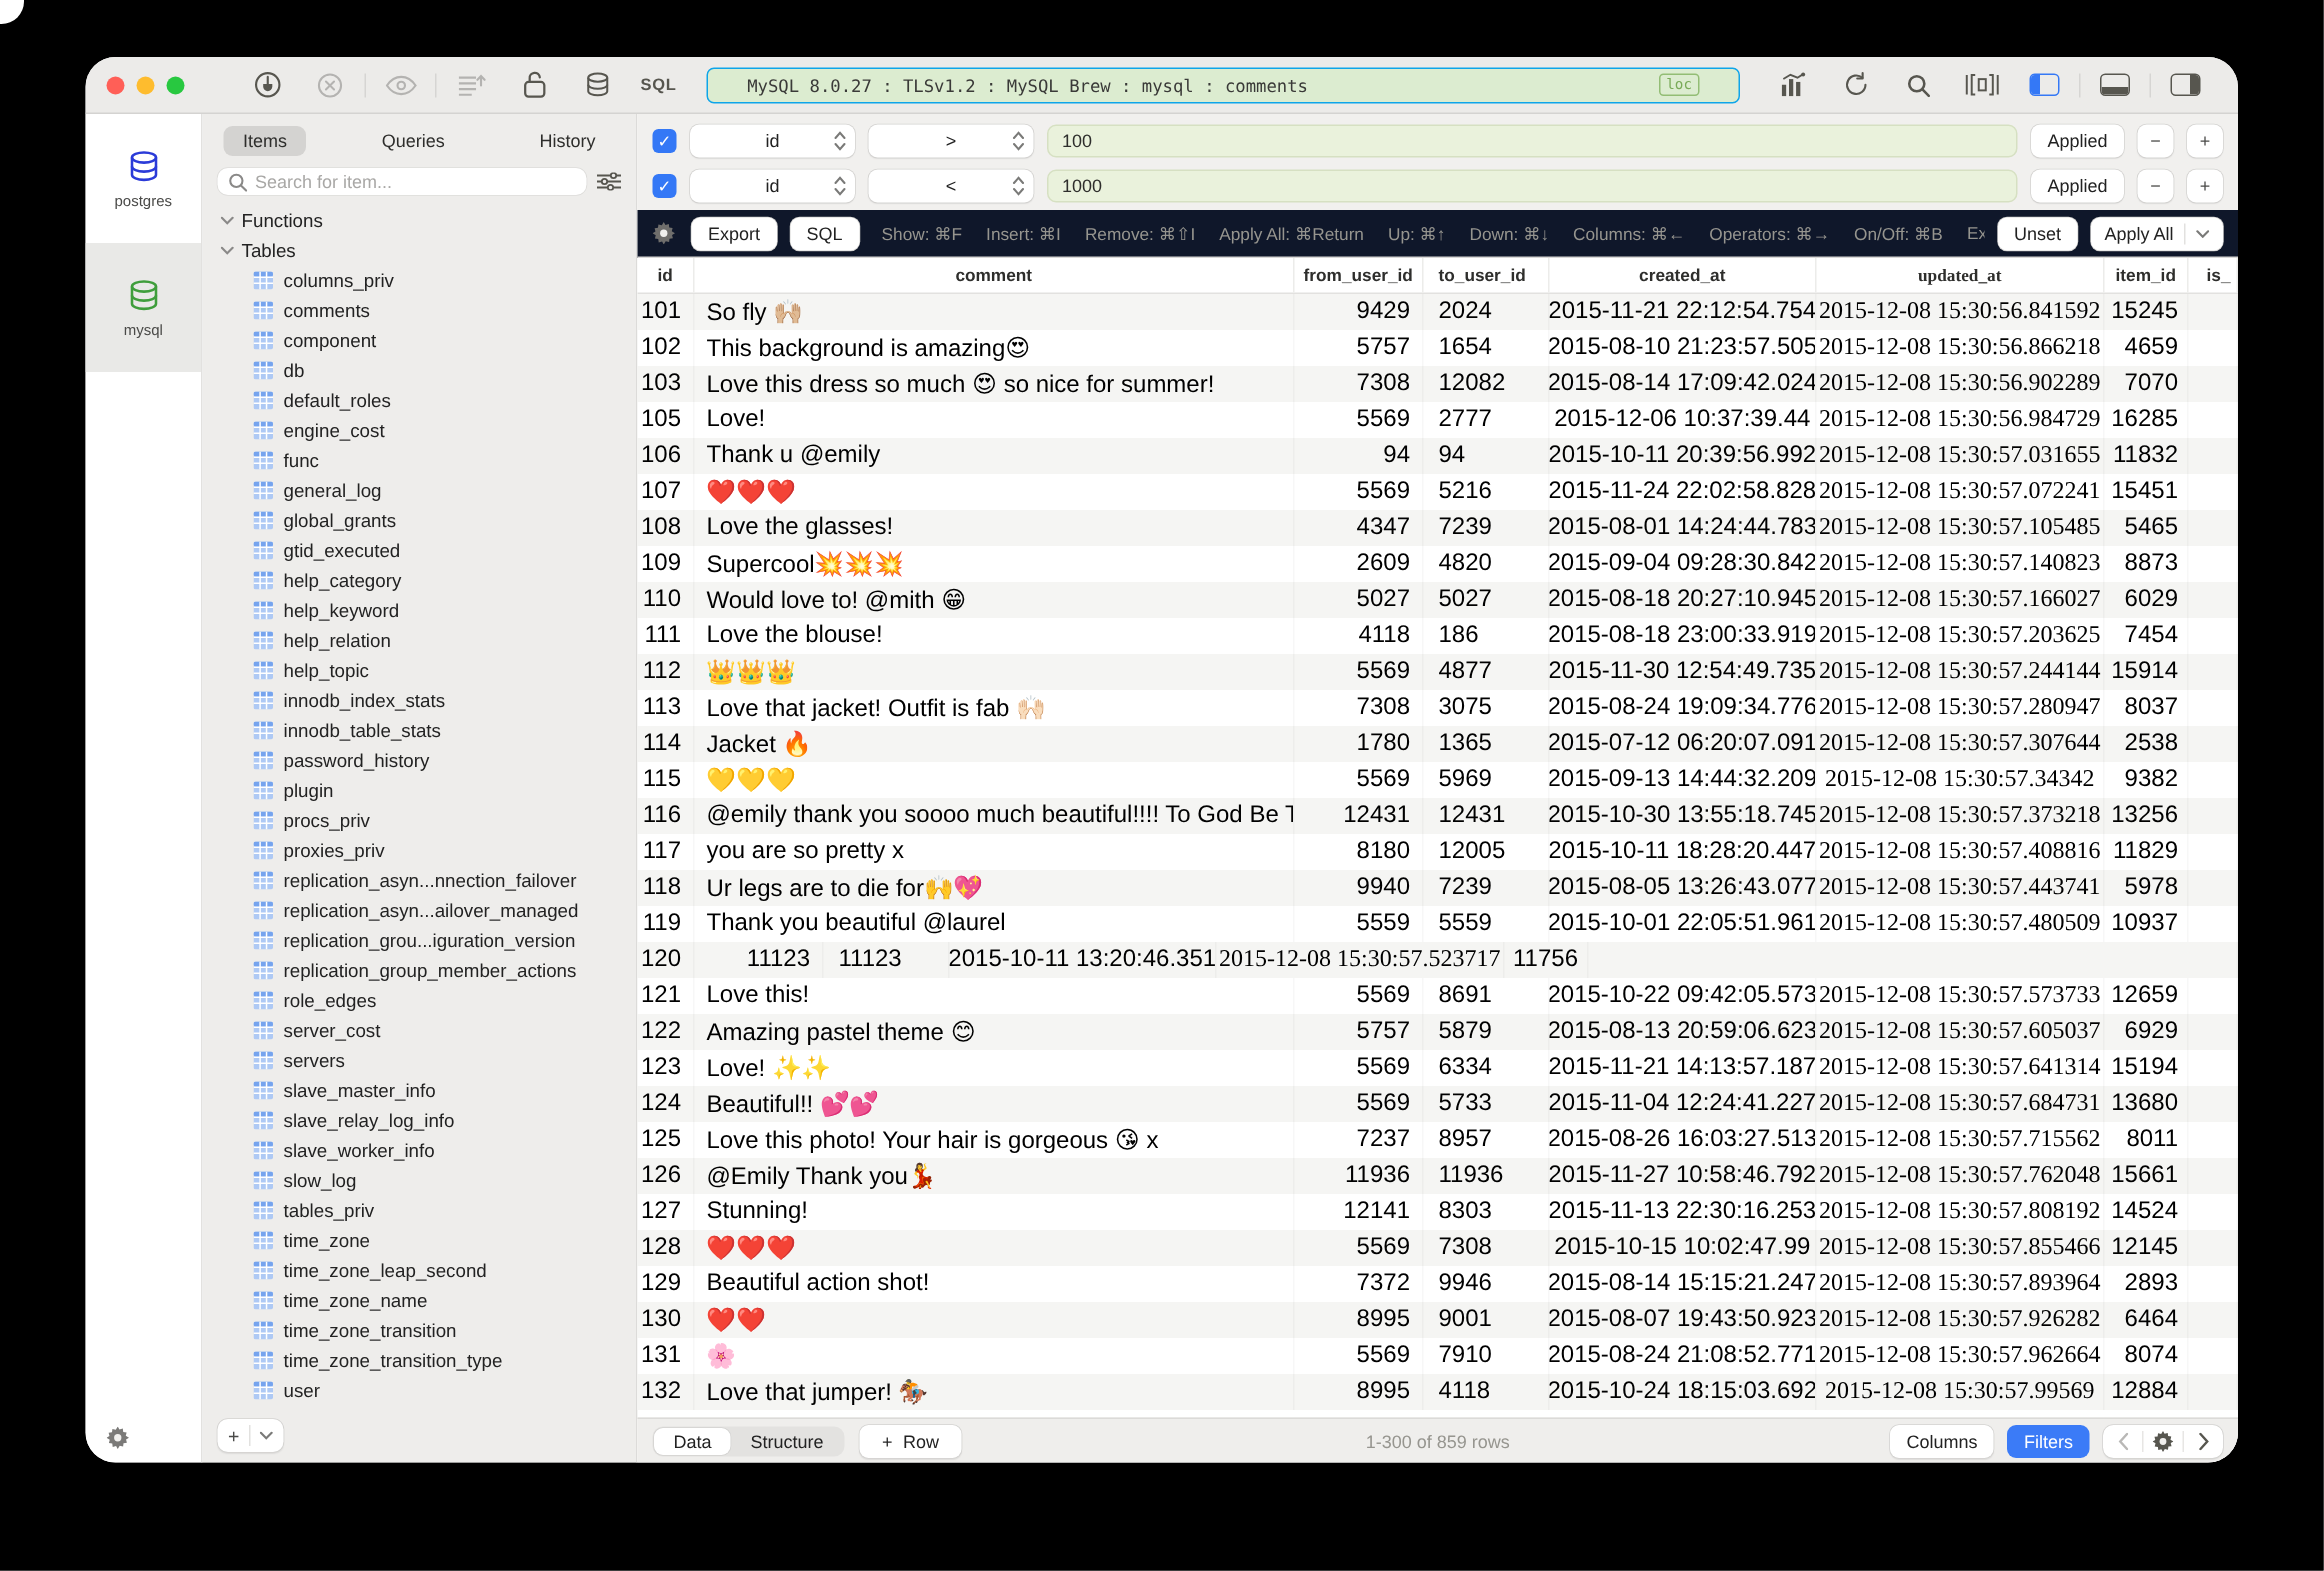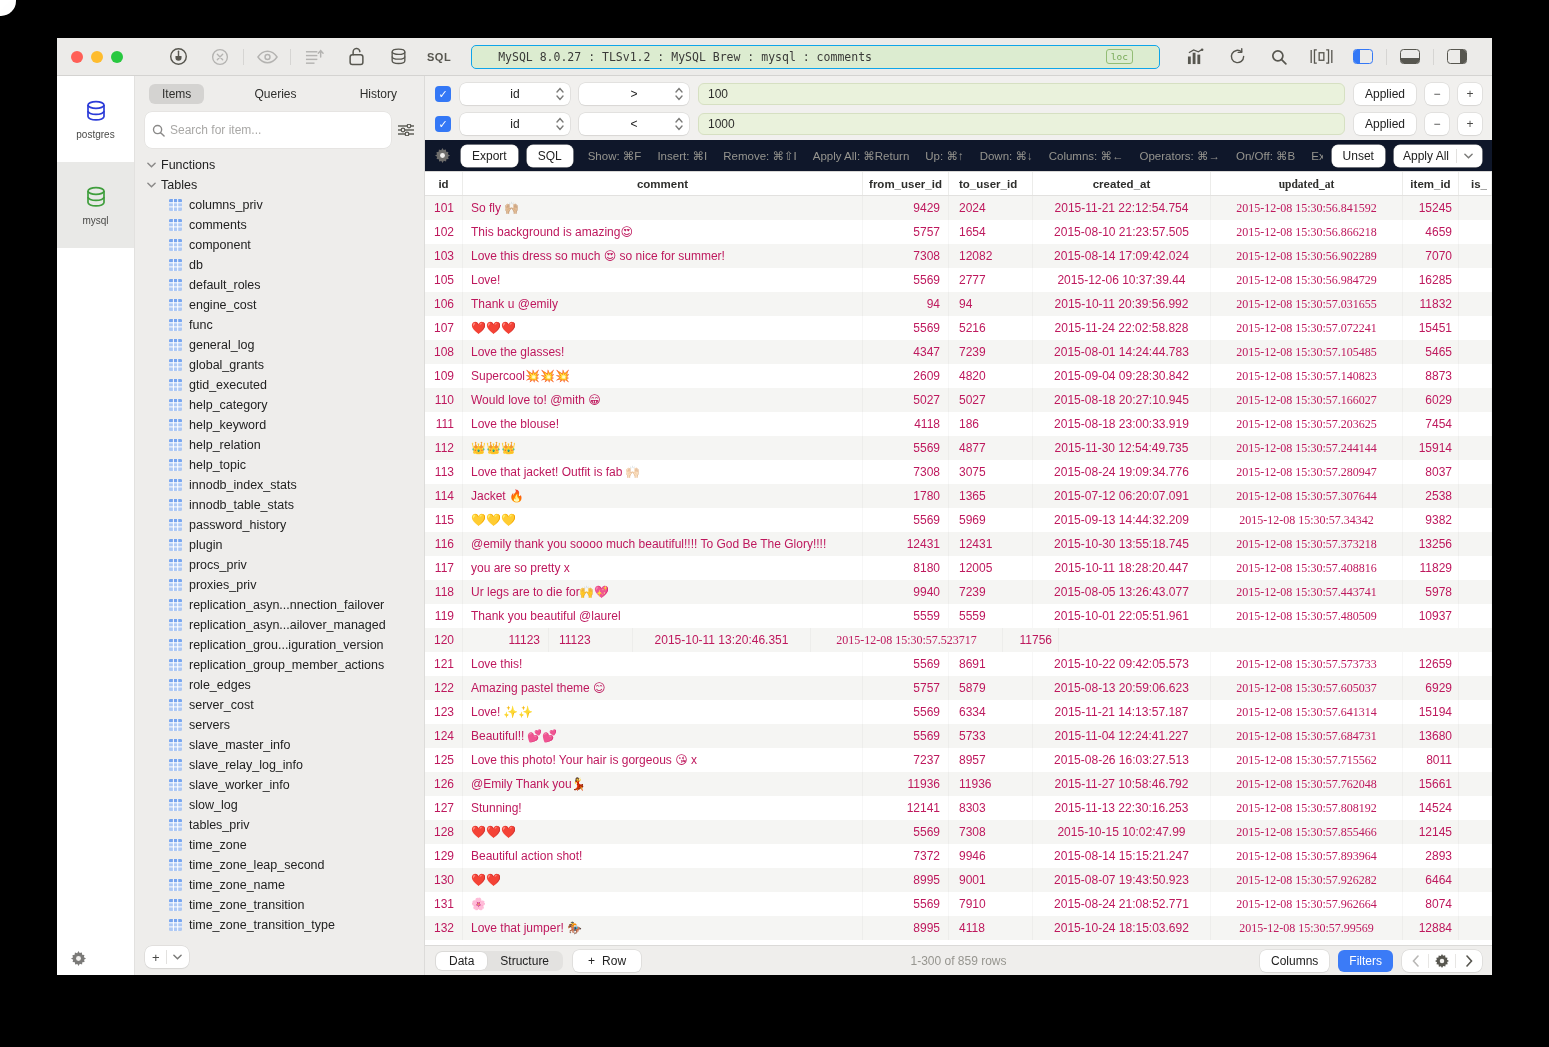--- a/index.html
+++ b/index.html
@@ -1,21 +1,21 @@
 <!DOCTYPE html>
 <html><head>
 <meta charset="utf-8">
 <style>
   * { margin:0; padding:0; box-sizing:border-box; }
   html,body { width:1549px; height:1047px; background:#000; overflow:hidden;
               font-family:"Liberation Sans","DejaVu Sans",sans-serif; }
   .bg-corner { position:absolute; left:-14px; top:-14px; width:30px; height:30px;
                border-radius:50%; background:#fff; }
   .window { position:absolute; left:57px; top:38px; width:1435px; height:937px;
-            background:#fff; border-radius:0; overflow:hidden; display:flex;
+            background:#fff; border-radius:20px; overflow:hidden; display:flex;
             flex-direction:column; box-shadow:0 20px 60px rgba(0,0,0,.6); }
   
   .titlebar { height:38px; flex-shrink:0; background:#ecebe9;
               border-bottom:1px solid #d4d3d1; display:flex; align-items:center;
               padding:0 14px; }
   .tl { width:12px; height:12px; border-radius:50%; margin-right:8px; flex-shrink:0; }
   .tb-icons { display:flex; align-items:center; margin-left:26px; }
   .tbicon { width:26px; height:22px; display:flex; align-items:center; justify-content:center;
             color:#57564f; margin:0 8px; flex-shrink:0; }
   .tbicon.dim { color:#b4b3b1; }
@@ -46,21 +46,21 @@
   .conn-label { font-size:10px; color:#4a4a48; }
   .rail-gear { position:absolute; bottom:9px; left:14px; color:#7b7a78; }
   
   .sidebar { width:290px; flex-shrink:0; background:#eeedeb; border-right:1px solid #dcdbd9;
              display:flex; flex-direction:column; }
   .side-tabs { display:flex; align-items:flex-end; justify-content:space-between;
                padding:8px 14px 5px; }
   .side-tab { font-size:12px; color:#2e2e2c; padding:3px 13px; border-radius:6px; }
   .side-tab.active { background:#d4d3d1; }
   .search-row { display:flex; align-items:center; gap:7px; padding:3px 10px 5px; }
-  .search-field { flex:1; background:#fff; border-radius:7px; height:36px; display:flex;
+  .search-field { flex:1; background:#fff; border-radius:7px; height:18px; display:flex;
                   align-items:center; padding:0 7px; gap:5px;
                   box-shadow:0 0 0 .5px #dddcda; }
   .search-field input { border:0; outline:0; background:transparent; flex:1; font-size:12px;
                         color:#333; font-family:inherit; }
   .search-field input::placeholder { color:#a9a8a6; }
   .tree { flex:1; overflow:hidden; padding:2px 0 0 12px; }
   .tree-section { display:flex; align-items:center; gap:5px; height:20px; font-size:12.5px;
                   color:#222; }
   .tree-item { display:flex; align-items:center; gap:7px; height:20px; padding-left:22px;
                font-size:12.5px; color:#222; white-space:nowrap; }
@@ -97,21 +97,21 @@
   .shortcut { font-size:11.5px; color:#96958f; white-space:nowrap; }
   .apply-all { gap:7px; padding:0 9px; }
   .apply-all .pdiv { width:1px; height:14px; background:#e2e1df; }
   
   .grid-header { display:flex; height:24px; flex-shrink:0; align-items:center;
                  border-bottom:1px solid #e2e1df; font-size:11.5px; font-weight:bold;
                  color:#2e2e2c; background:#fff; }
   .grid-header > div { border-right:1px solid #ececea; height:100%; display:flex;
                        align-items:center; justify-content:center; }
   .grid-body { flex:1; overflow:hidden; min-height:0; }
-  .grid-row { display:flex; height:24px; align-items:center; font-size:12px; color:#be185d;
+  .grid-row { display:flex; height:24px; align-items:center; font-size:16px; color:#000000;
               background:#fff; }
   .grid-row:nth-child(odd) { background:#f5f5f3; }
   .grid-row > div { height:100%; display:flex; align-items:center; overflow:hidden;
                     white-space:nowrap; border-right:1px solid rgba(0,0,0,0.03); }
   .c-id      { width:38px;  justify-content:flex-end;  padding-right:8px; flex-shrink:0; }
   .c-comment { width:400px; padding-left:8px; flex-shrink:0; }
   .c-from    { width:86px;  justify-content:flex-end; padding-right:8px; flex-shrink:0; }
   .c-to      { width:84px;  padding-left:10px; flex-shrink:0; }
   .c-created { width:178px; justify-content:center; flex-shrink:0; }
   .c-updated { width:192px; justify-content:center; flex-shrink:0;font-family:Liberation Serif, serif; }

